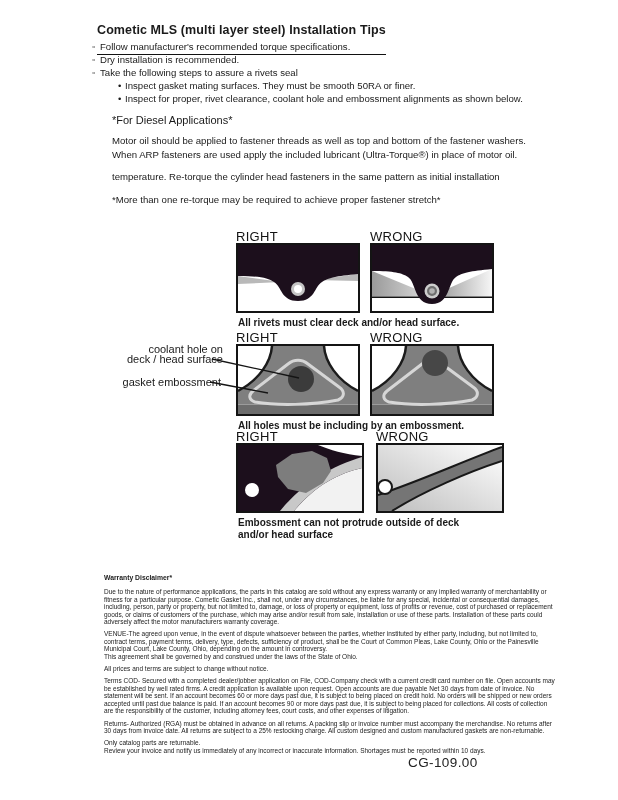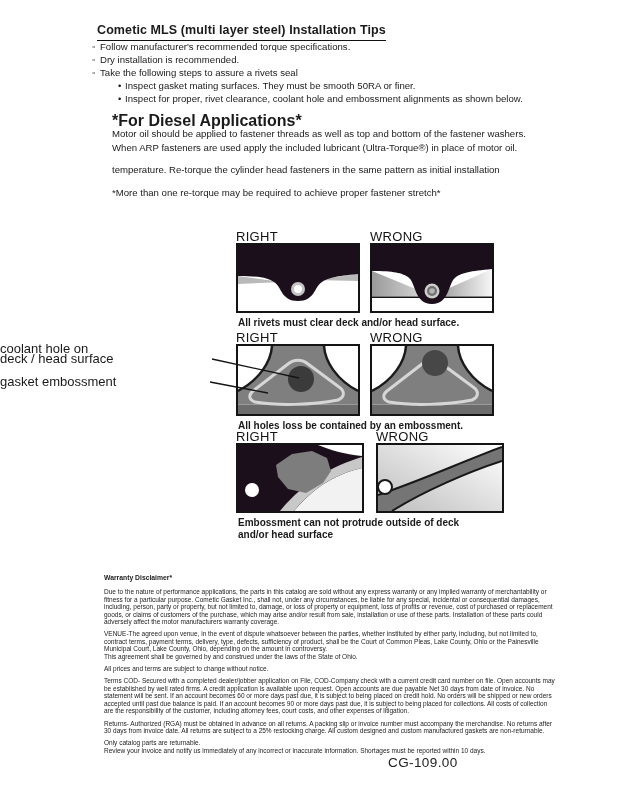--- a/index.html
+++ b/index.html
@@ -1,54 +1,54 @@
 <!DOCTYPE html>
 <html><head>
 <meta charset="utf-8">
 <style>
   html,body{margin:0;padding:0;background:#e8e8e8;}
   .page{position:relative;width:618px;height:800px;background:#fff;overflow:hidden;
         font-family:"Liberation Sans", sans-serif;color:#1a1a1a;margin:0 auto;}
 
   .title{position:absolute;left:97px;top:23px;font-size:12.5px;font-weight:bold;
-         border-bottom:1.5px solid #111;padding-bottom:3px;letter-spacing:.1px;}
+         border-bottom:1.5px solid #111;padding-bottom:17px;letter-spacing:.1px;}
 
   .tips{position:absolute;left:92px;top:40px;font-size:9.6px;line-height:13px;}
   .tip{display:flex;}
   .tip .glyph{width:8px;flex:0 0 8px;}
   .tip.sub{margin-left:26px;}
   .tip.sub .glyph{width:7px;flex:0 0 7px;}
 
   .diesel{position:absolute;left:112px;top:114px;font-size:9.6px;line-height:13.4px;}
-  .dheading{font-size:16px;font-weight:bold;}
+  .dheading{font-size:11px;font-weight:normal;margin-bottom:7px;}
   .dpara{margin-bottom:9px;}
   .dline{white-space:nowrap;}
 
   .diagram{position:absolute;left:0;width:618px;}
   .d1{top:229px;} .d2{top:330px;} .d3{top:429px;}
   .dlabels{display:flex;margin-left:236px;height:14px;font-size:13px;color:#131313;}
   .dlabels span{width:124px;text-align:left;letter-spacing:.3px;}
   .d1 .dlabels, .d2 .dlabels{gap:10px;}
   .d3 .dlabels{gap:12px;} .d3 .dlabels span{width:128px;}
   .panels{display:flex;margin-left:236px;}
   .d1 .panels, .d2 .panels{gap:10px;} .d3 .panels{gap:12px;}
   .panel{display:block;border:2px solid #141414;background:#fff;}
   .caption{margin-left:238px;margin-top:4px;font-size:10px;font-weight:bold;line-height:11.5px;white-space:nowrap;}
 
-  .side-label{position:absolute;left:0;font-size:13px;line-height:10px;}
+  .side-label{position:absolute;left:13px;text-align:right;font-size:11px;line-height:10px;}
   .lab-coolant{top:14px;width:210px;}
   .lab-emboss{top:47px;width:208px;}
   .d2-leaders{position:absolute;left:0;top:0;pointer-events:none;z-index:3;}
 
   .legal{position:absolute;left:104px;top:574px;width:440px;font-size:6.5px;line-height:7.4px;color:#222;}
   .lheading{font-size:6.8px;font-weight:bold;margin-bottom:7px;}
   .lblock{margin-bottom:5px;}
   .lline{white-space:nowrap;}
 
-  .code{position:absolute;left:388px;top:755px;font-size:13.5px;letter-spacing:.4px;color:#222;}
+  .code{position:absolute;left:408px;top:755px;font-size:13.5px;letter-spacing:.4px;color:#222;}
 </style>
 </head>
 <body>
 
 <div class="page">
 
   <div class="title">Cometic MLS (multi layer steel) Installation Tips</div>
 
   <div class="tips">
     <div class="tip">
@@ -157,21 +157,21 @@
         <rect y="58" width="120" height="10" fill="#6c6c6c"></rect>
         <rect y="58" width="120" height="1" fill="#9b9b9b"></rect>
         <path d="M0,0 H34 C33,16 21,34 0,45 Z" fill="#ffffff"></path>
         <path d="M34,0 C33,16 21,34 0,45" fill="none" stroke="#1b1b1b" stroke-width="2.5"></path>
         <path d="M120,0 H86 C87,16 99,34 120,45 Z" fill="#ffffff"></path>
         <path d="M86,0 C87,16 99,34 120,45" fill="none" stroke="#1b1b1b" stroke-width="2.5"></path>
         <path d="M17,56 C11,54 10,49 15,45 L50,18 C56,13 64,13 70,18 L101,41 C107,45 107,51 100,54 C74,59 40,60 17,56 Z" fill="none" stroke-width="3" stroke="#d6d6d6"></path>
         <circle cx="63" cy="17" r="13" fill="#474747"></circle>
       </svg>
     </div>
-    <div class="caption">All holes loss be contained by an embossment.</div>
+    <div class="caption">All holes must be including by an embossment.</div>
   </div>
 
   <div class="diagram d3">
     <div class="dlabels">
       <span>RIGHT</span>
       <span>WRONG</span>
     </div>
     <div class="panels">
       <svg class="panel" width="124" height="66" viewBox="0 0 124 66">
         <rect width="124" height="66" fill="#1c0f1c"></rect>

